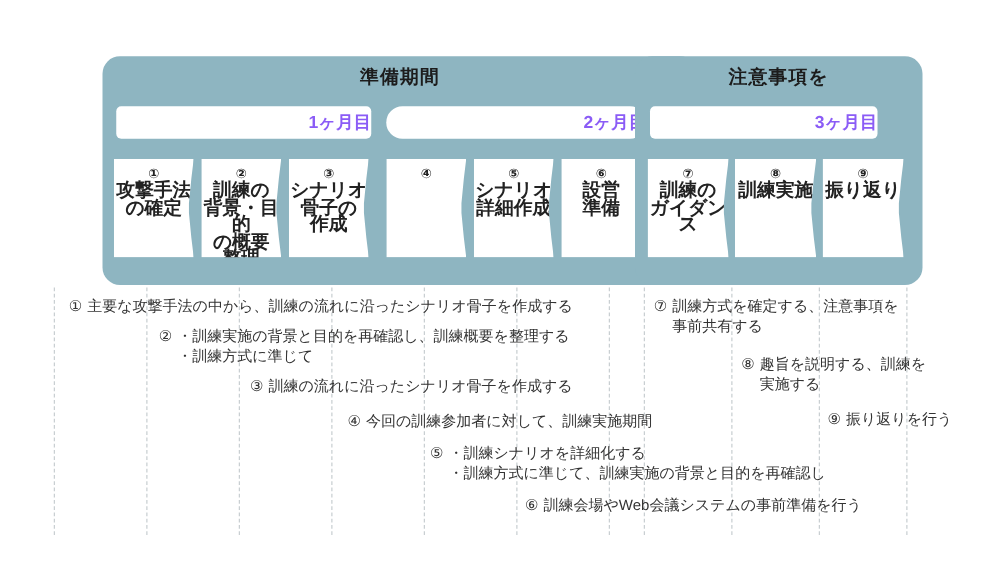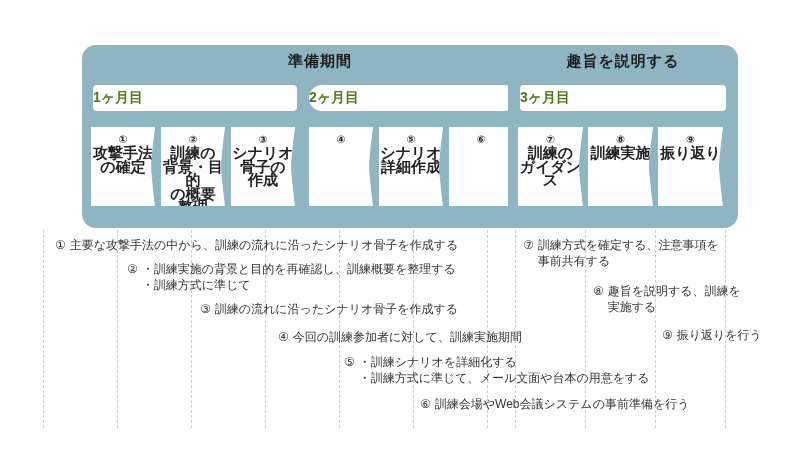--- a/index.html
+++ b/index.html
@@ -6,22 +6,22 @@
   body{width:800px;height:450px;font-family:"Liberation Sans","DejaVu Sans",sans-serif;}
   .canvas{position:relative;width:800px;height:450px;background:#ffffff;overflow:hidden;color:#333;}
 
   .panel{position:absolute;top:45px;height:183px;background:#8EB5C1;border-radius:14px;}
   .panel-left{left:43px;width:476px;margin-left:39px;}
   .panel-right{left:508px;width:230px;}
   .panel-title{position:absolute;top:7px;left:0;right:0;text-align:center;
                font-size:15px;font-weight:bold;color:#1c1c1c;letter-spacing:1px;}
 
   .month-bar{position:absolute;top:40px;height:26px;background:#ffffff;border-radius:4px;
-             display:flex;align-items:center;justify-content:flex-start;
-             font-size:14px;font-weight:bold;color:#4d7c0f;}
+             display:flex;align-items:center;justify-content:flex-end;
+             font-size:14px;font-weight:bold;color:#8b5cf6;}
 
   .step{position:absolute;top:82px;height:79px;background:#ffffff;
         clip-path:polygon(0% 0%,100% 0%,97% 20%,94% 45%,94% 55%,97% 80%,100% 100%,0% 100%);
         text-align:center;font-weight:bold;color:#222;}
   .step-num{margin-top:6px;font-size:10.5px;line-height:13px;}
   .step-label{font-size:15px;line-height:13.5px;white-space:pre-line;}
 
   .gridline{position:absolute;top:230px;height:198px;width:0;
             border-left:1px dashed #C9CFD2;}
 
@@ -65,27 +65,29 @@
     <div class="step" style="left:227px;width:64px;">
       <div class="step-num">④</div>
     </div>
     <div class="step" style="left:297px;width:64px;">
       <div class="step-num">⑤</div>
       <div class="step-label">シナリオ
 詳細作成</div>
     </div>
     <div class="step" style="left:367px;width:64px;">
       <div class="step-num">⑥</div>
+      <div class="step-label">設営
+準備</div>
     </div>
   </section>
 
   <section class="panel panel-right">
-    <div class="panel-title">趣旨を説明する</div>
+    <div class="panel-title">注意事項を</div>
 
-    <div class="month-bar" style="left:12px;width:206px;">
+    <div class="month-bar" style="left:12px;width:182px;">
       <span>3ヶ月目</span>
     </div>
 
     <div class="step" style="left:10px;width:65px;">
       <div class="step-num">⑦</div>
       <div class="step-label">訓練の
 ガイダンス</div>
     </div>
     <div class="step" style="left:80px;width:65px;">
       <div class="step-num">⑧</div>
@@ -122,21 +124,21 @@
     <span class="note-num">③</span>
     <span class="note-text">訓練の流れに沿ったシナリオ骨子を作成する</span>
   </div>
   <div class="note" style="left:278px;top:330px;">
     <span class="note-num">④</span>
     <span class="note-text">今回の訓練参加者に対して、訓練実施期間</span>
   </div>
   <div class="note" style="left:344px;top:355px;">
     <span class="note-num">⑤</span>
     <span class="note-text">・訓練シナリオを詳細化する
-・訓練方式に準じて、メール文面や台本の用意をする</span>
+・訓練方式に準じて、訓練実施の背景と目的を再確認し</span>
   </div>
   <div class="note" style="left:420px;top:397px;">
     <span class="note-num">⑥</span>
     <span class="note-text">訓練会場やWeb会議システムの事前準備を行う</span>
   </div>
   <div class="note" style="left:523px;top:238px;">
     <span class="note-num">⑦</span>
     <span class="note-text">訓練方式を確定する、注意事項を
 事前共有する</span>
   </div>

